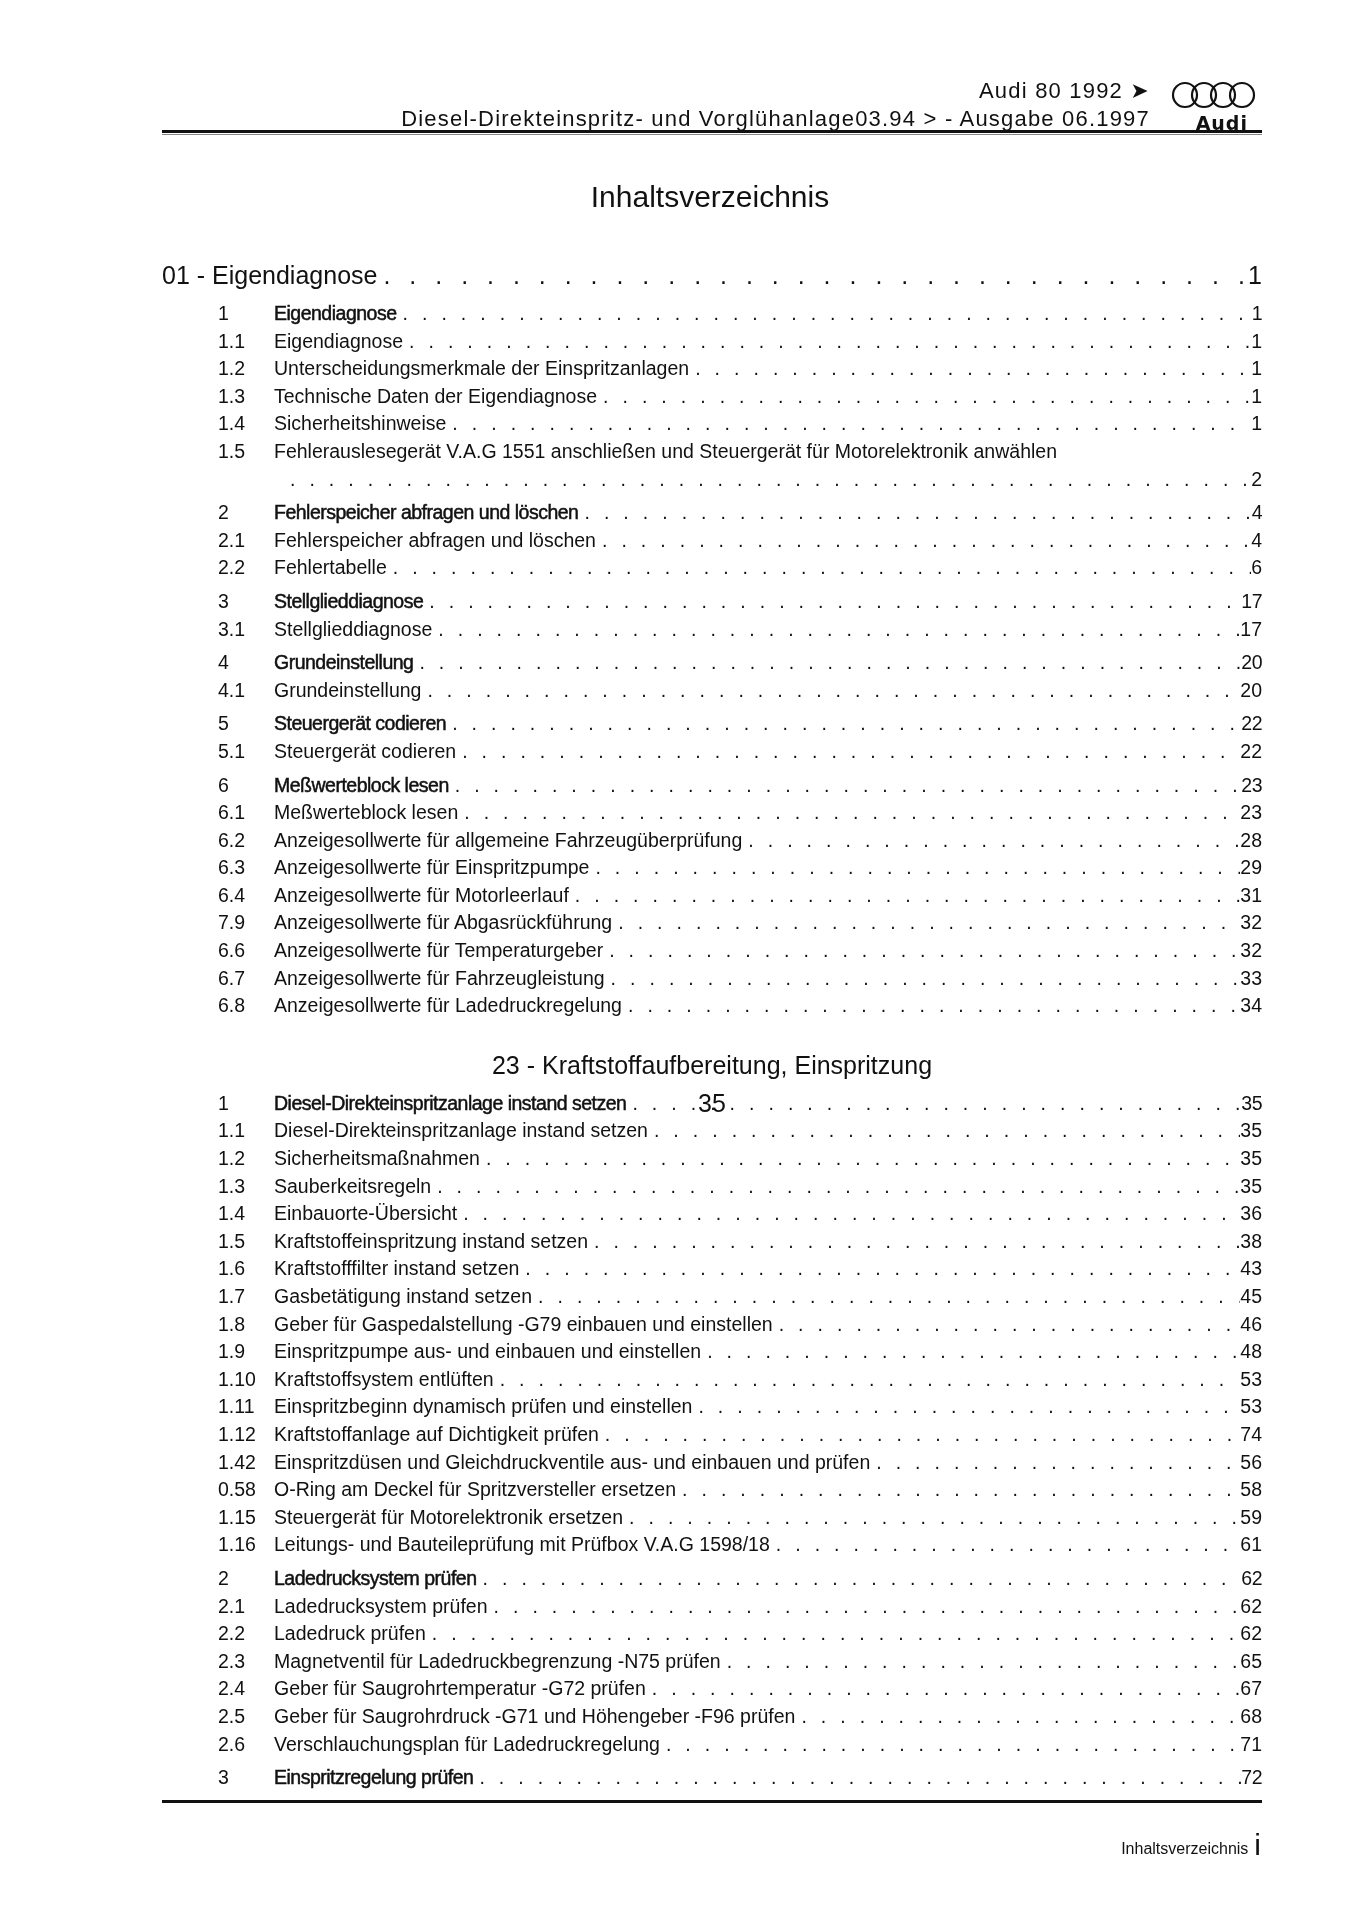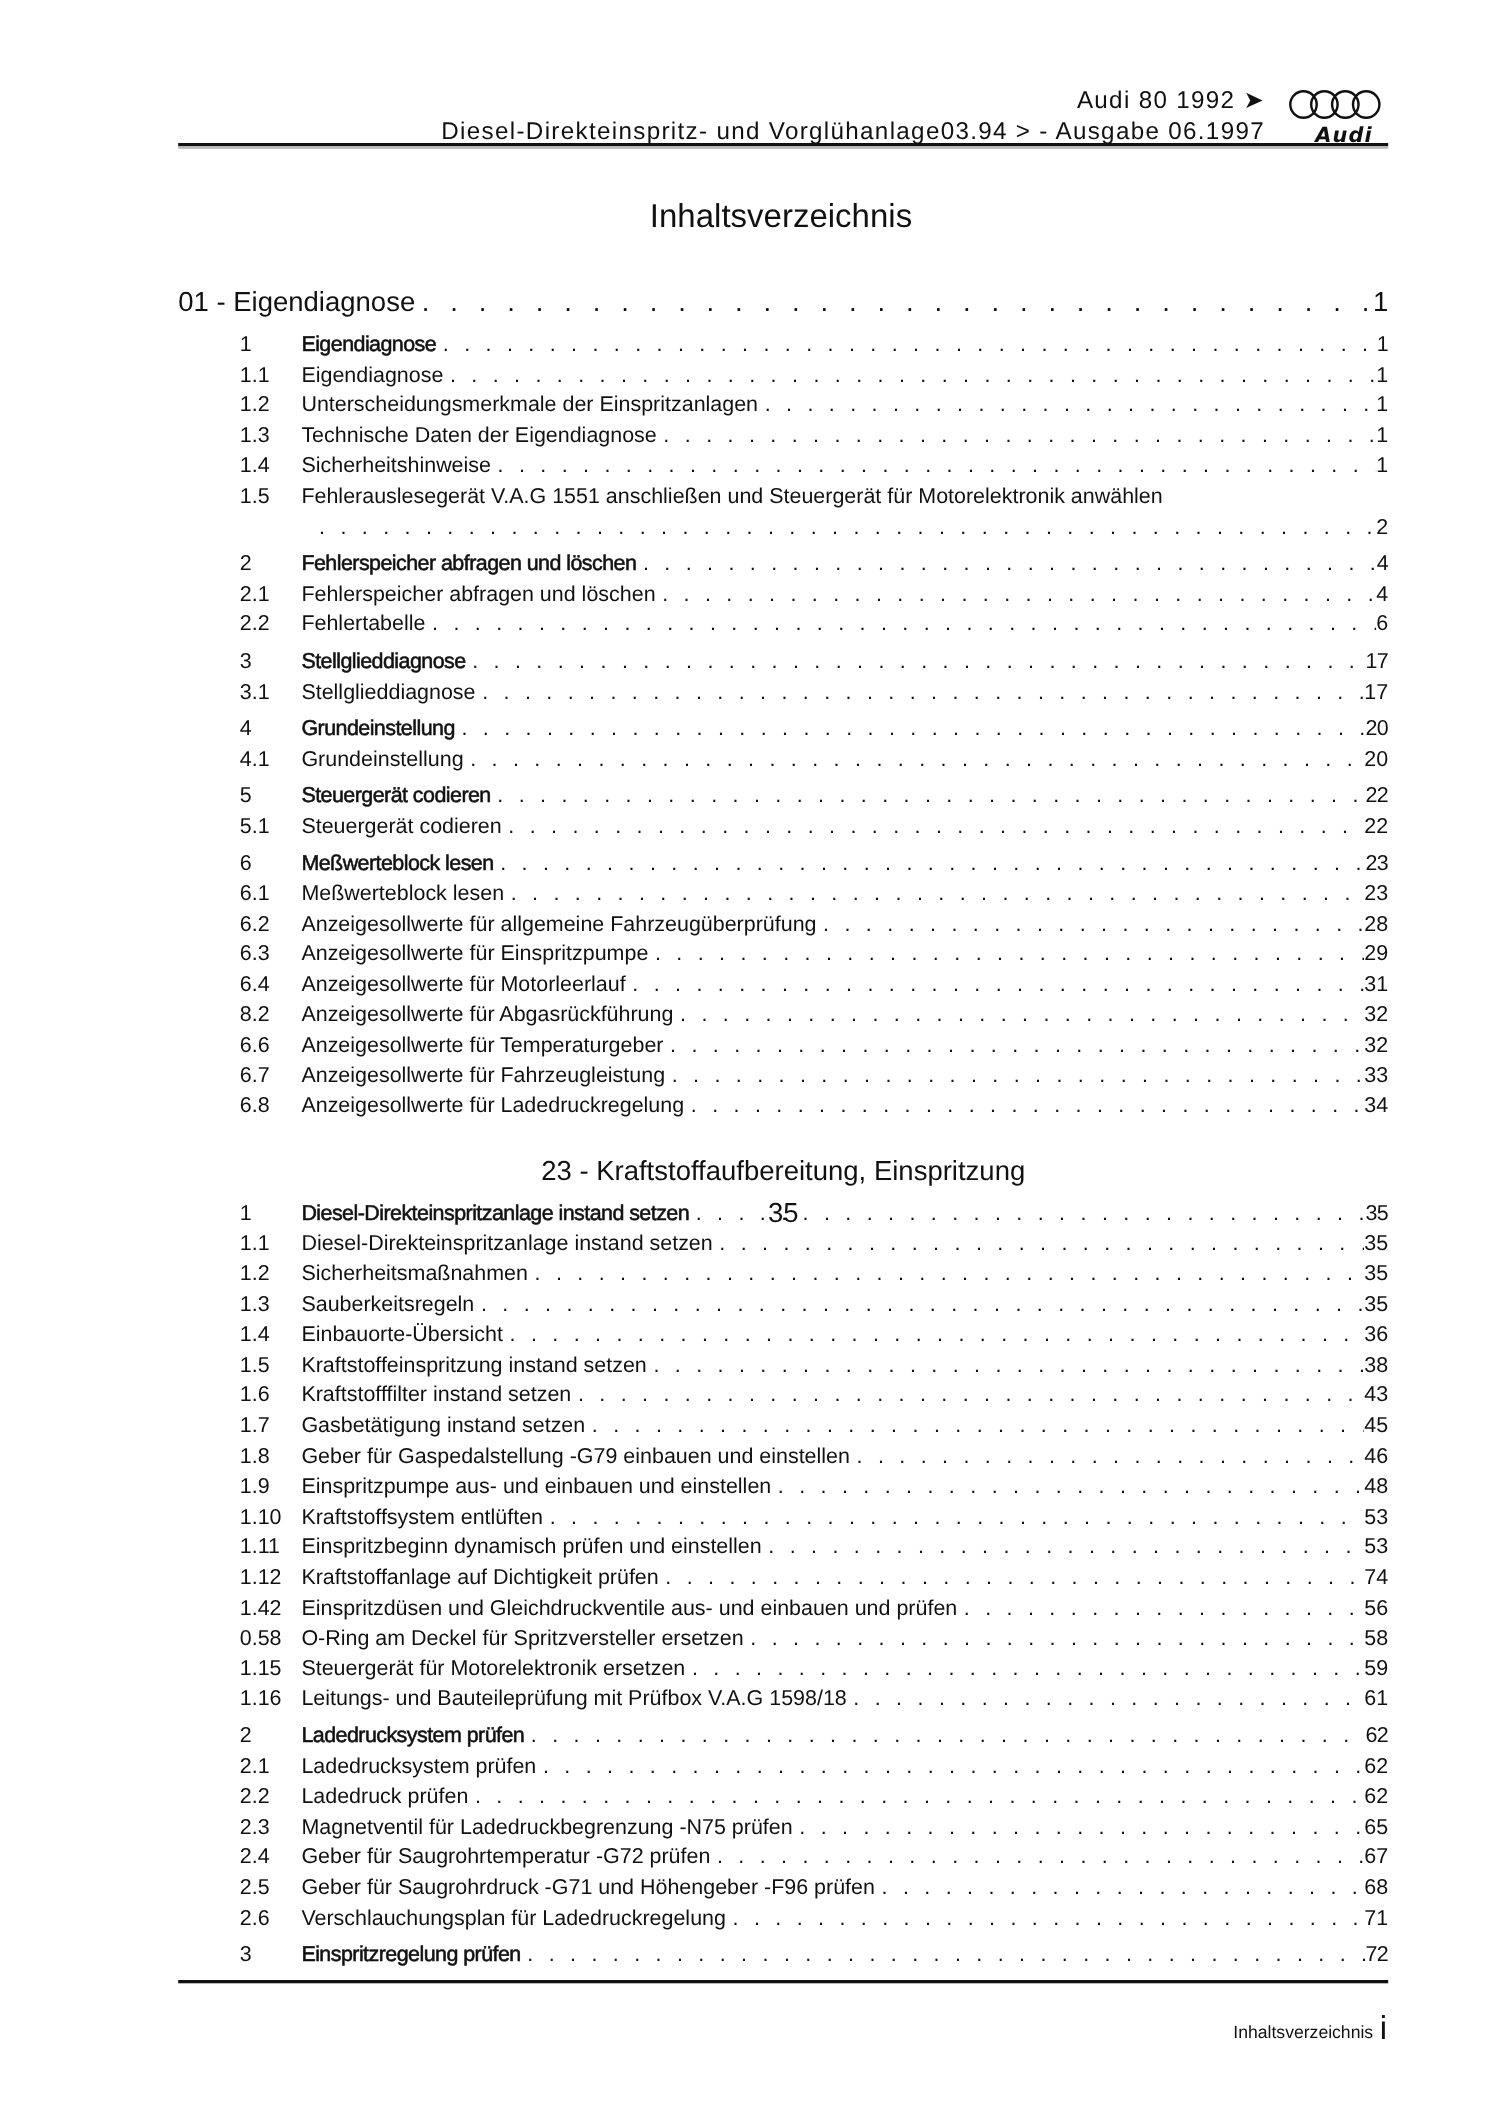--- a/index.html
+++ b/index.html
@@ -1,21 +1,21 @@
 <!DOCTYPE html>
 <html><head>
 <meta charset="utf-8">
 <style>
   html, body { margin:0; padding:0; background:#fff; }
   body { width:1357px; height:1920px; position:relative; font-family:"Liberation Sans", sans-serif; color:#111; overflow:hidden; }
   .hdr { position:absolute; left:162px; right:97px; top:78px; }
   .hdr-line1 { position:absolute; right:110px; top:0; font-size:22px; letter-spacing:1.2px; white-space:nowrap; }
   .hdr-line2 { position:absolute; right:110px; top:28px; font-size:22px; letter-spacing:1.2px; white-space:nowrap; }
   .logo-rings { position:absolute; right:0; top:2px; width:92px; height:30px; }
-  .logo-text { position:absolute; right:12px; top:34px; font-weight:bold; font-size:19px; letter-spacing:1px; font-family:"DejaVu Sans", sans-serif;font-style:italic; }
+  .logo-text { position:absolute; right:12px; top:34px; font-weight:bold; font-size:19px; letter-spacing:1px; font-family:"DejaVu Sans", sans-serif; }
   .hdr-rule { position:absolute; left:162px; width:1100px; top:130px; height:3px; background:#111; }
   .hdr-rule2 { position:absolute; left:162px; width:1100px; top:134px; height:1px; background:#888; }
   .title { position:absolute; left:0; width:1420px; top:180px; text-align:center; font-size:30px; }
   .toc { position:absolute; left:162px; top:256px; width:1100px; }
   .ch { display:flex; align-items:center; font-size:25px; height:38px; line-height:38px; margin-bottom:4px; }
   .ch.second { margin-top:26px;flex-direction:column; }
   .row { display:flex; align-items:baseline; font-size:19.5px; height:27.6px; line-height:27.6px; }
   .row.major { font-weight:normal; margin-top:6px; letter-spacing:-0.5px; }
   .row.major .t { -webkit-text-stroke:0.5px #111; }
   .num { width:56px; padding-left:56px; flex:none; }
@@ -172,21 +172,21 @@
       <span class="dots"></span>
       <span class="pg">29</span>
     </div>
     <div class="row">
       <span class="num">6.4</span>
       <span class="t">Anzeigesollwerte für Motorleerlauf</span>
       <span class="dots"></span>
       <span class="pg">31</span>
     </div>
     <div class="row">
-      <span class="num">8.2</span>
+      <span class="num">7.9</span>
       <span class="t">Anzeigesollwerte für Abgasrückführung</span>
       <span class="dots"></span>
       <span class="pg">32</span>
     </div>
     <div class="row">
       <span class="num">6.6</span>
       <span class="t">Anzeigesollwerte für Temperaturgeber</span>
       <span class="dots"></span>
       <span class="pg">32</span>
     </div>

